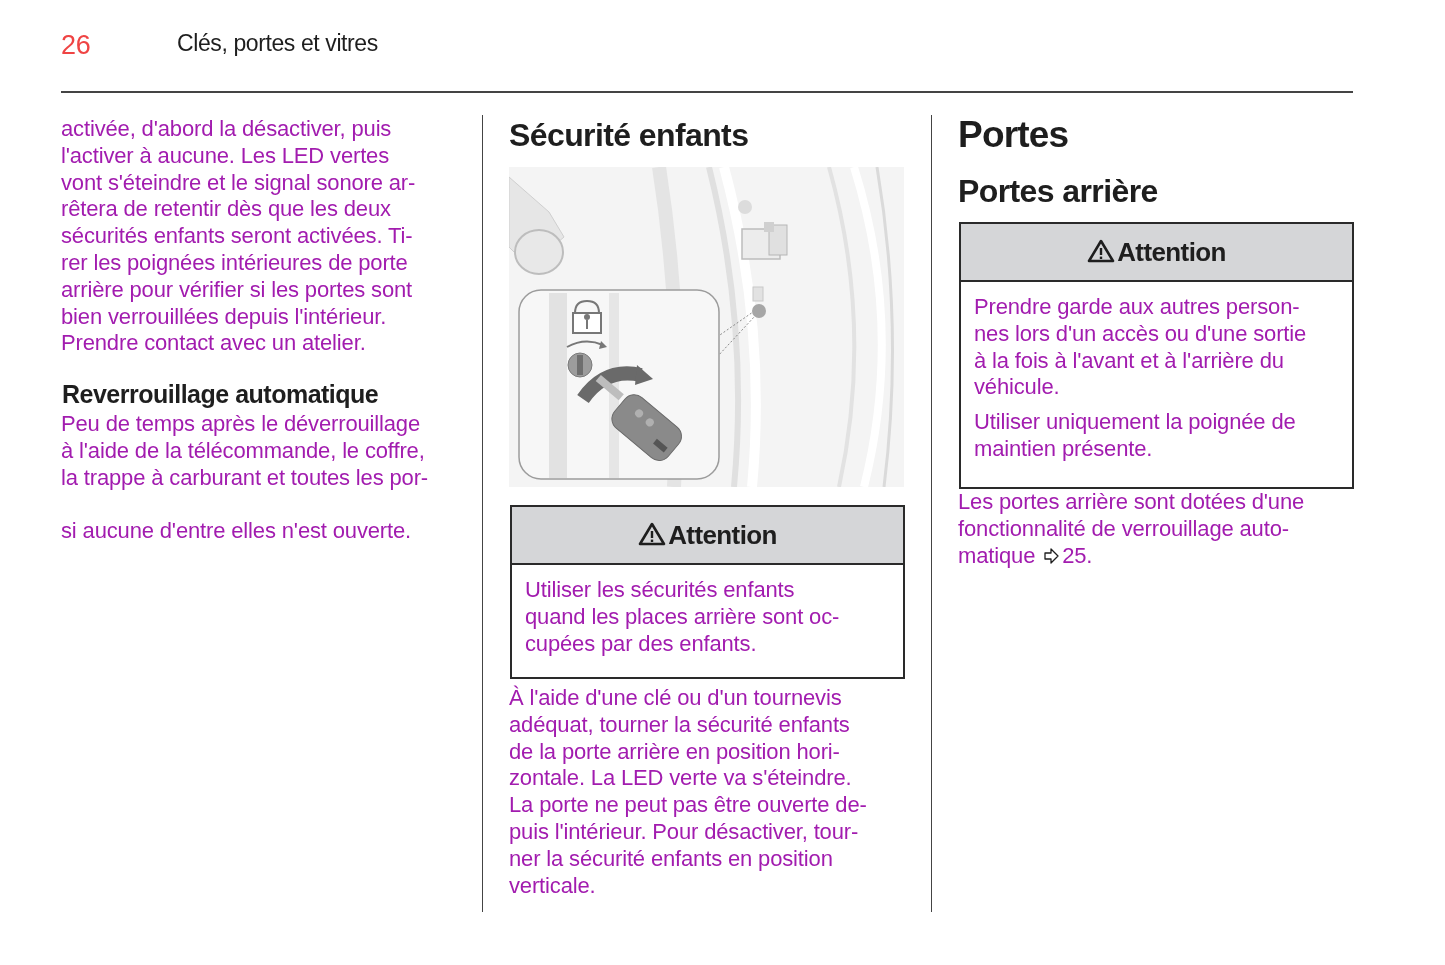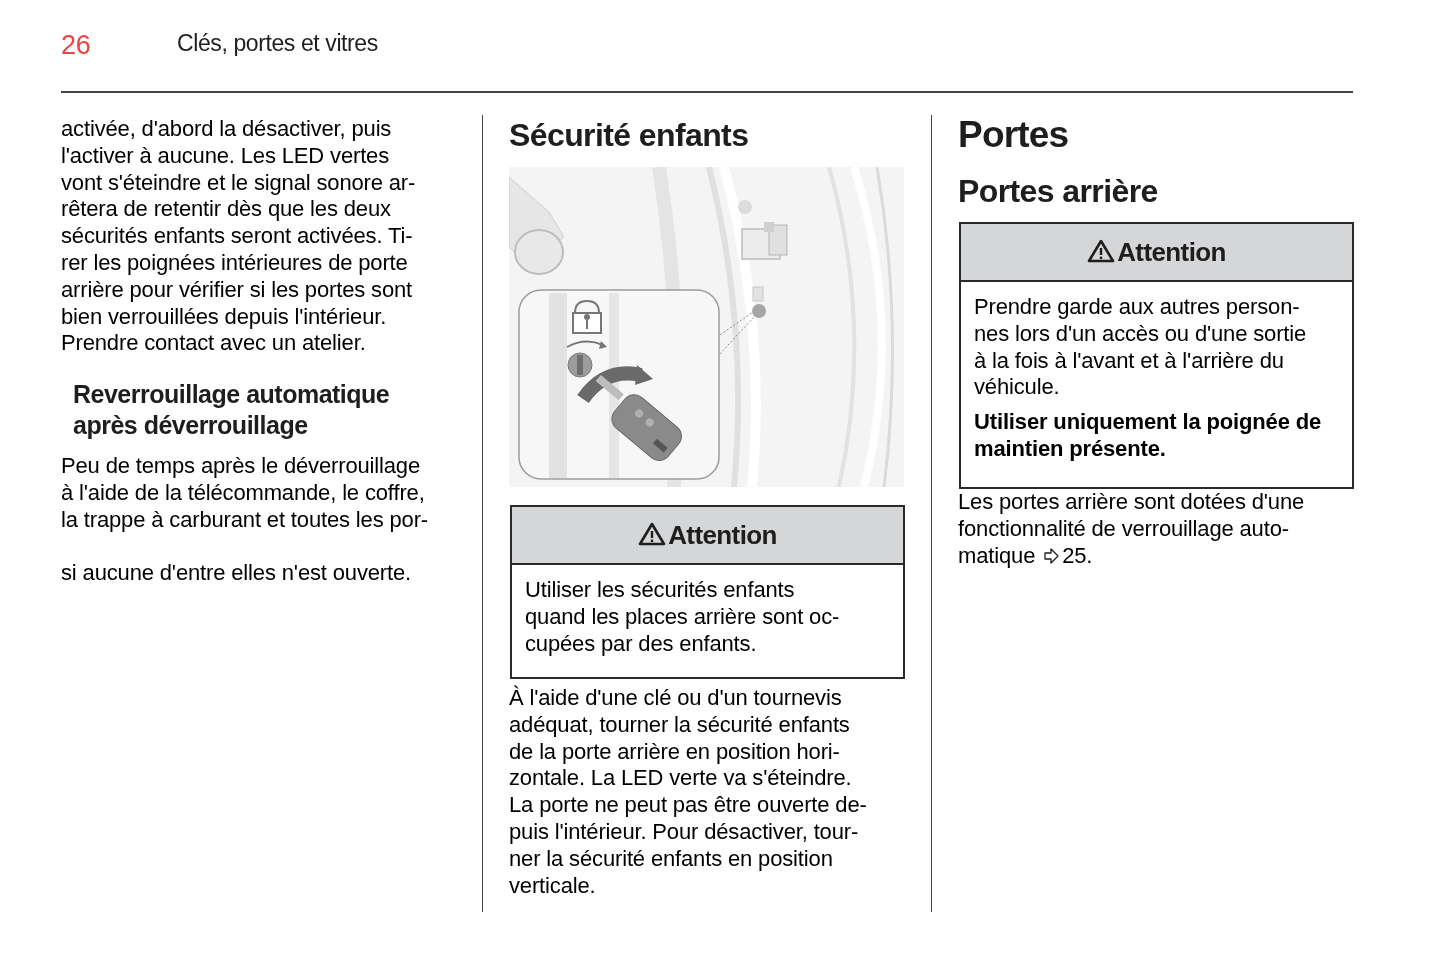--- a/index.html
+++ b/index.html
@@ -59,27 +59,27 @@
     }
     .col1 { left: 61px; width: 400px; }
     .col2 { left: 509px; width: 396px; }
     .col3 { left: 958px; width: 396px; }
 
     .body-text {
       font-size: 22px;
       line-height: 26.8px;
       margin: 0;
       letter-spacing: -0.15px;
-      color: #000000;
+      color: #a21caf;
     }
     .subheading {
       font-size: 25px;
       font-weight: bold;
       line-height: 31px;
-      margin: 12px;
+      margin: 1px;
       letter-spacing: -0.5px;
       color: #1e1e1e;
     }
     .section-title {
       font-size: 32px;
       font-weight: bold;
       line-height: 40px;
       margin: 0;
       letter-spacing: -0.6px;
       color: #1e1e1e;
@@ -158,21 +158,20 @@
     <span>vont s'éteindre et le signal sonore ar-</span><br>
     <span>rêtera de retentir dès que les deux</span><br>
     <span>sécurités enfants seront activées. Ti-</span><br>
     <span>rer les poignées intérieures de porte</span><br>
     <span>arrière pour vérifier si les portes sont</span><br>
     <span>bien verrouillées depuis l'intérieur.</span><br>
     <span>Prendre contact avec un atelier.</span>
   </p>
   <h3 class="subheading" style="margin-top:22px;">
     <span>Reverrouillage automatique</span><br>
-    <span>après déverrouillage</span>
   </h3>
   <p class="body-text">
     <span>Peu de temps après le déverrouillage</span><br>
     <span>à l'aide de la télécommande, le coffre,</span><br>
     <span>la trappe à carburant et toutes les por-</span><br>
     <br>
     <span>si aucune d'entre elles n'est ouverte.</span>
   </p>
 </div>
 
@@ -275,21 +274,21 @@
       </svg>
       <span>Attention</span>
     </div>
     <div class="warning-body body-text">
       <p>
         <span>Prendre garde aux autres person-</span><br>
         <span>nes lors d'un accès ou d'une sortie</span><br>
         <span>à la fois à l'avant et à l'arrière du</span><br>
         <span>véhicule.</span>
       </p>
-      <p style="margin-bottom:16px;font-weight:bold;">
+      <p style="margin-bottom:16px;">
         <span>Utiliser uniquement la poignée de</span><br>
         <span>maintien présente.</span>
       </p>
     </div>
   </div>
 
   <p class="body-text" style="position:absolute; left:0; top:374px; width:400px;">
     <span>Les portes arrière sont dotées d'une</span><br>
     <span>fonctionnalité de verrouillage auto-</span><br>
     <span>matique</span>

